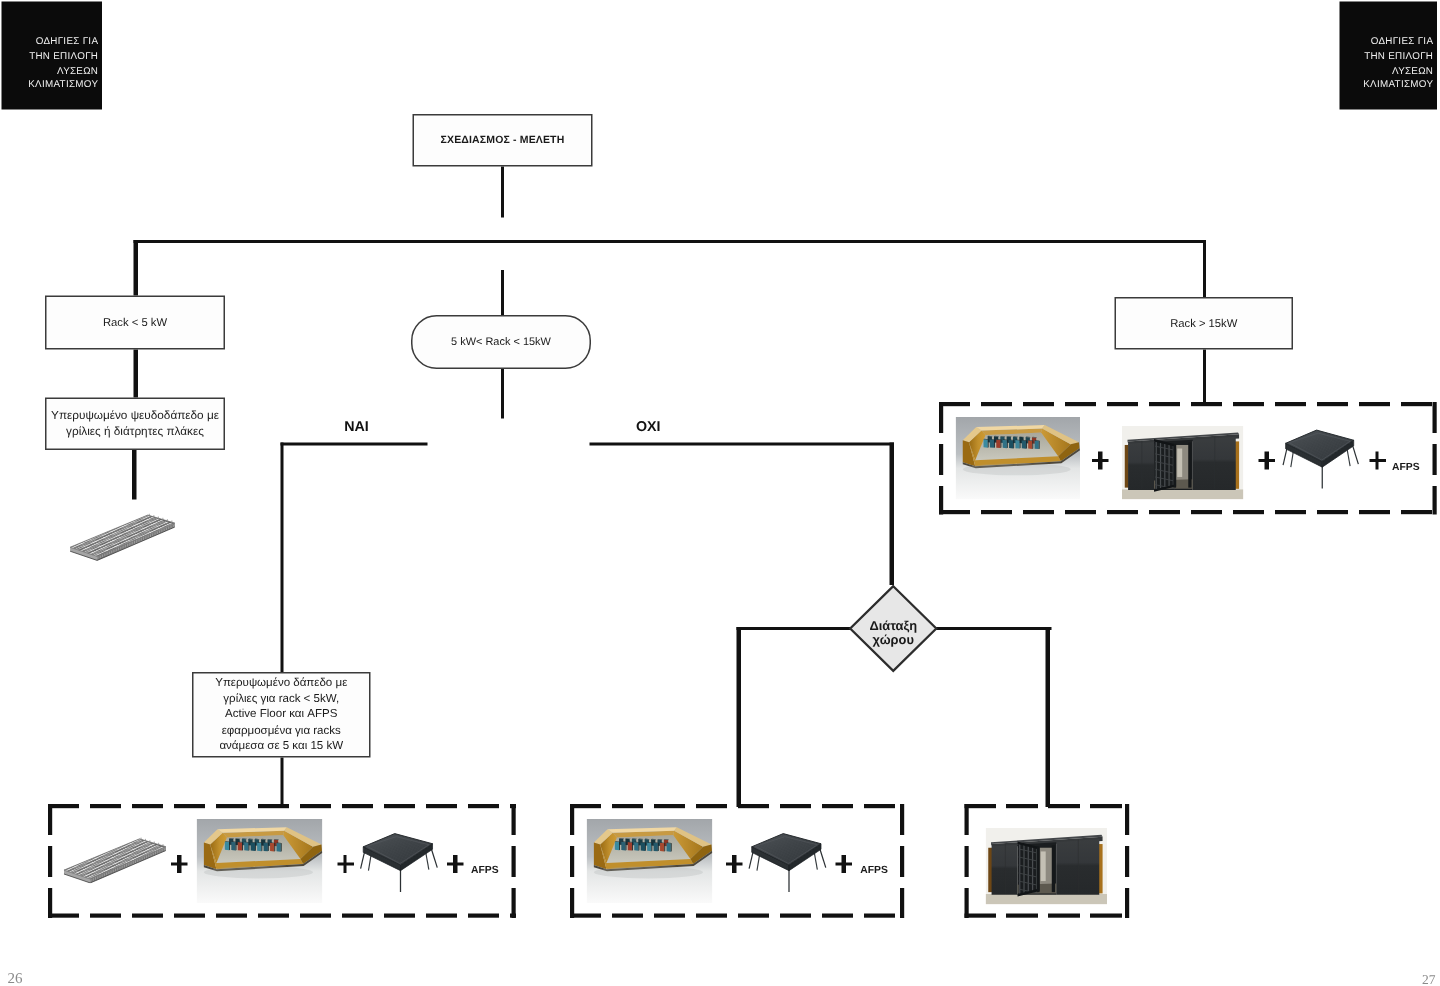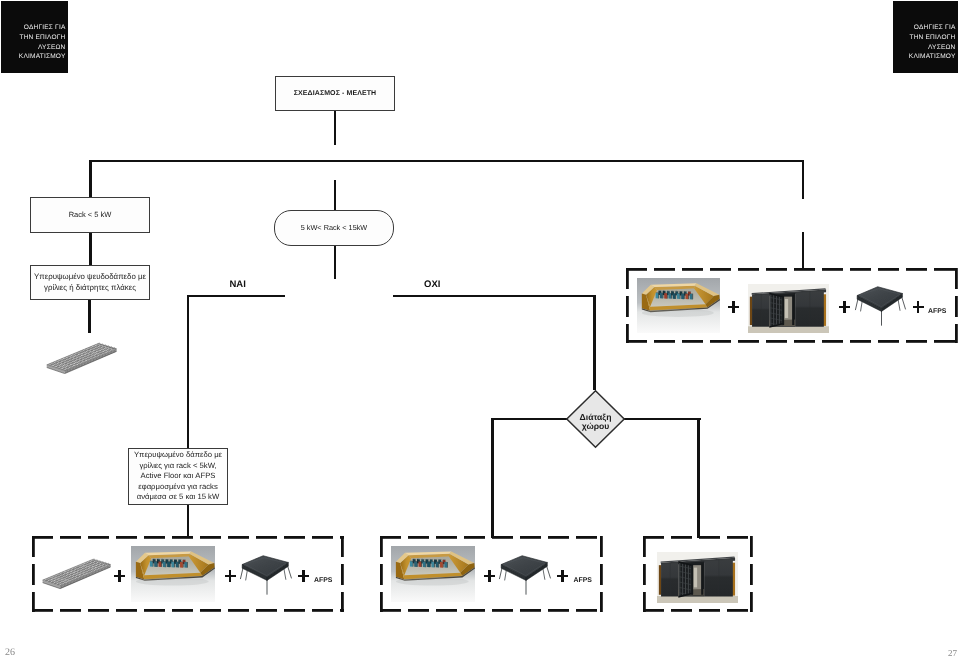--- a/index.html
+++ b/index.html
@@ -51,21 +51,21 @@
   #pnum-left {left:5px;  top:647px; font-size:10px;}
   #pnum-right{left:948px;top:648px; font-size:9px;}
 
   
   #box-start {left:275px;top:76px; width:120px;height:35px; font-size:7.0px;font-weight:700;letter-spacing:.1px;}
   #box-low   {left:30px; top:197px;width:120px;height:36px; font-size:7.5px;}
   #box-mid   {left:274px;top:210px;width:120px;height:36px; font-size:7.3px;border-radius:17px;}
   #box-high  {left:743px;top:198px;width:119px;height:35px; font-size:7.5px;}
   #box-lowres{left:30px; top:265px;width:120px;height:35px; font-size:7.85px;padding:0 1px;}
   #box-lowres .t{line-height:10.4px;}
-  #box-midres{left:128px;top:448px;width:100px;height:57px; font-size:7.7px;padding:0 1px;}
+  #box-midres{left:128px;top:448px;width:119px;height:57px; font-size:7.7px;padding:0 1px;}
   #box-midres .t{line-height:10.4px;}
 
   
   #dia-kw    {left:270px;top:143px;width:124px;height:38px;font-size:8.35px;}
   #dia-rack  {left:270px;top:277px;width:125px;height:37px;font-size:7.45px;}
   #dia-layout{left:566px;top:390px;width:59px; height:58px;font-size:8.6px;font-weight:bold;}
   #dia-layout .lab{line-height:9.0px;padding-top:3px;}
 
   
   .edgelbl{position:absolute;font-weight:700;font-size:9.5px;z-index:4;color:#111;line-height:1;}
@@ -168,20 +168,23 @@
   <div class="ln" id="ln-high-down"></div>
 
   <div class="box" id="box-start">
     <span class="t">ΣΧΕΔΙΑΣΜΟΣ - ΜΕΛΕΤΗ</span>
   </div>
   <div class="box" id="box-low">
     <span class="t">Rack &lt; 5 kW</span>
   </div>
   <div class="box" id="box-mid">
     <span class="t">5 kW&lt; Rack &lt; 15kW</span>
+  </div>
+  <div class="box" id="box-high">
+    <span class="t">Rack &gt; 15kW</span>
   </div>
   <div class="box" id="box-lowres">
     <span class="t">
       <span class="l">Υπερυψωμένο ψευδοδάπεδο με</span>
       <span class="l">γρίλιες ή διάτρητες πλάκες</span>
     </span>
   </div>
   <div class="box" id="box-midres">
     <span class="t">
       <span class="l">Υπερυψωμένο δάπεδο με</span>

